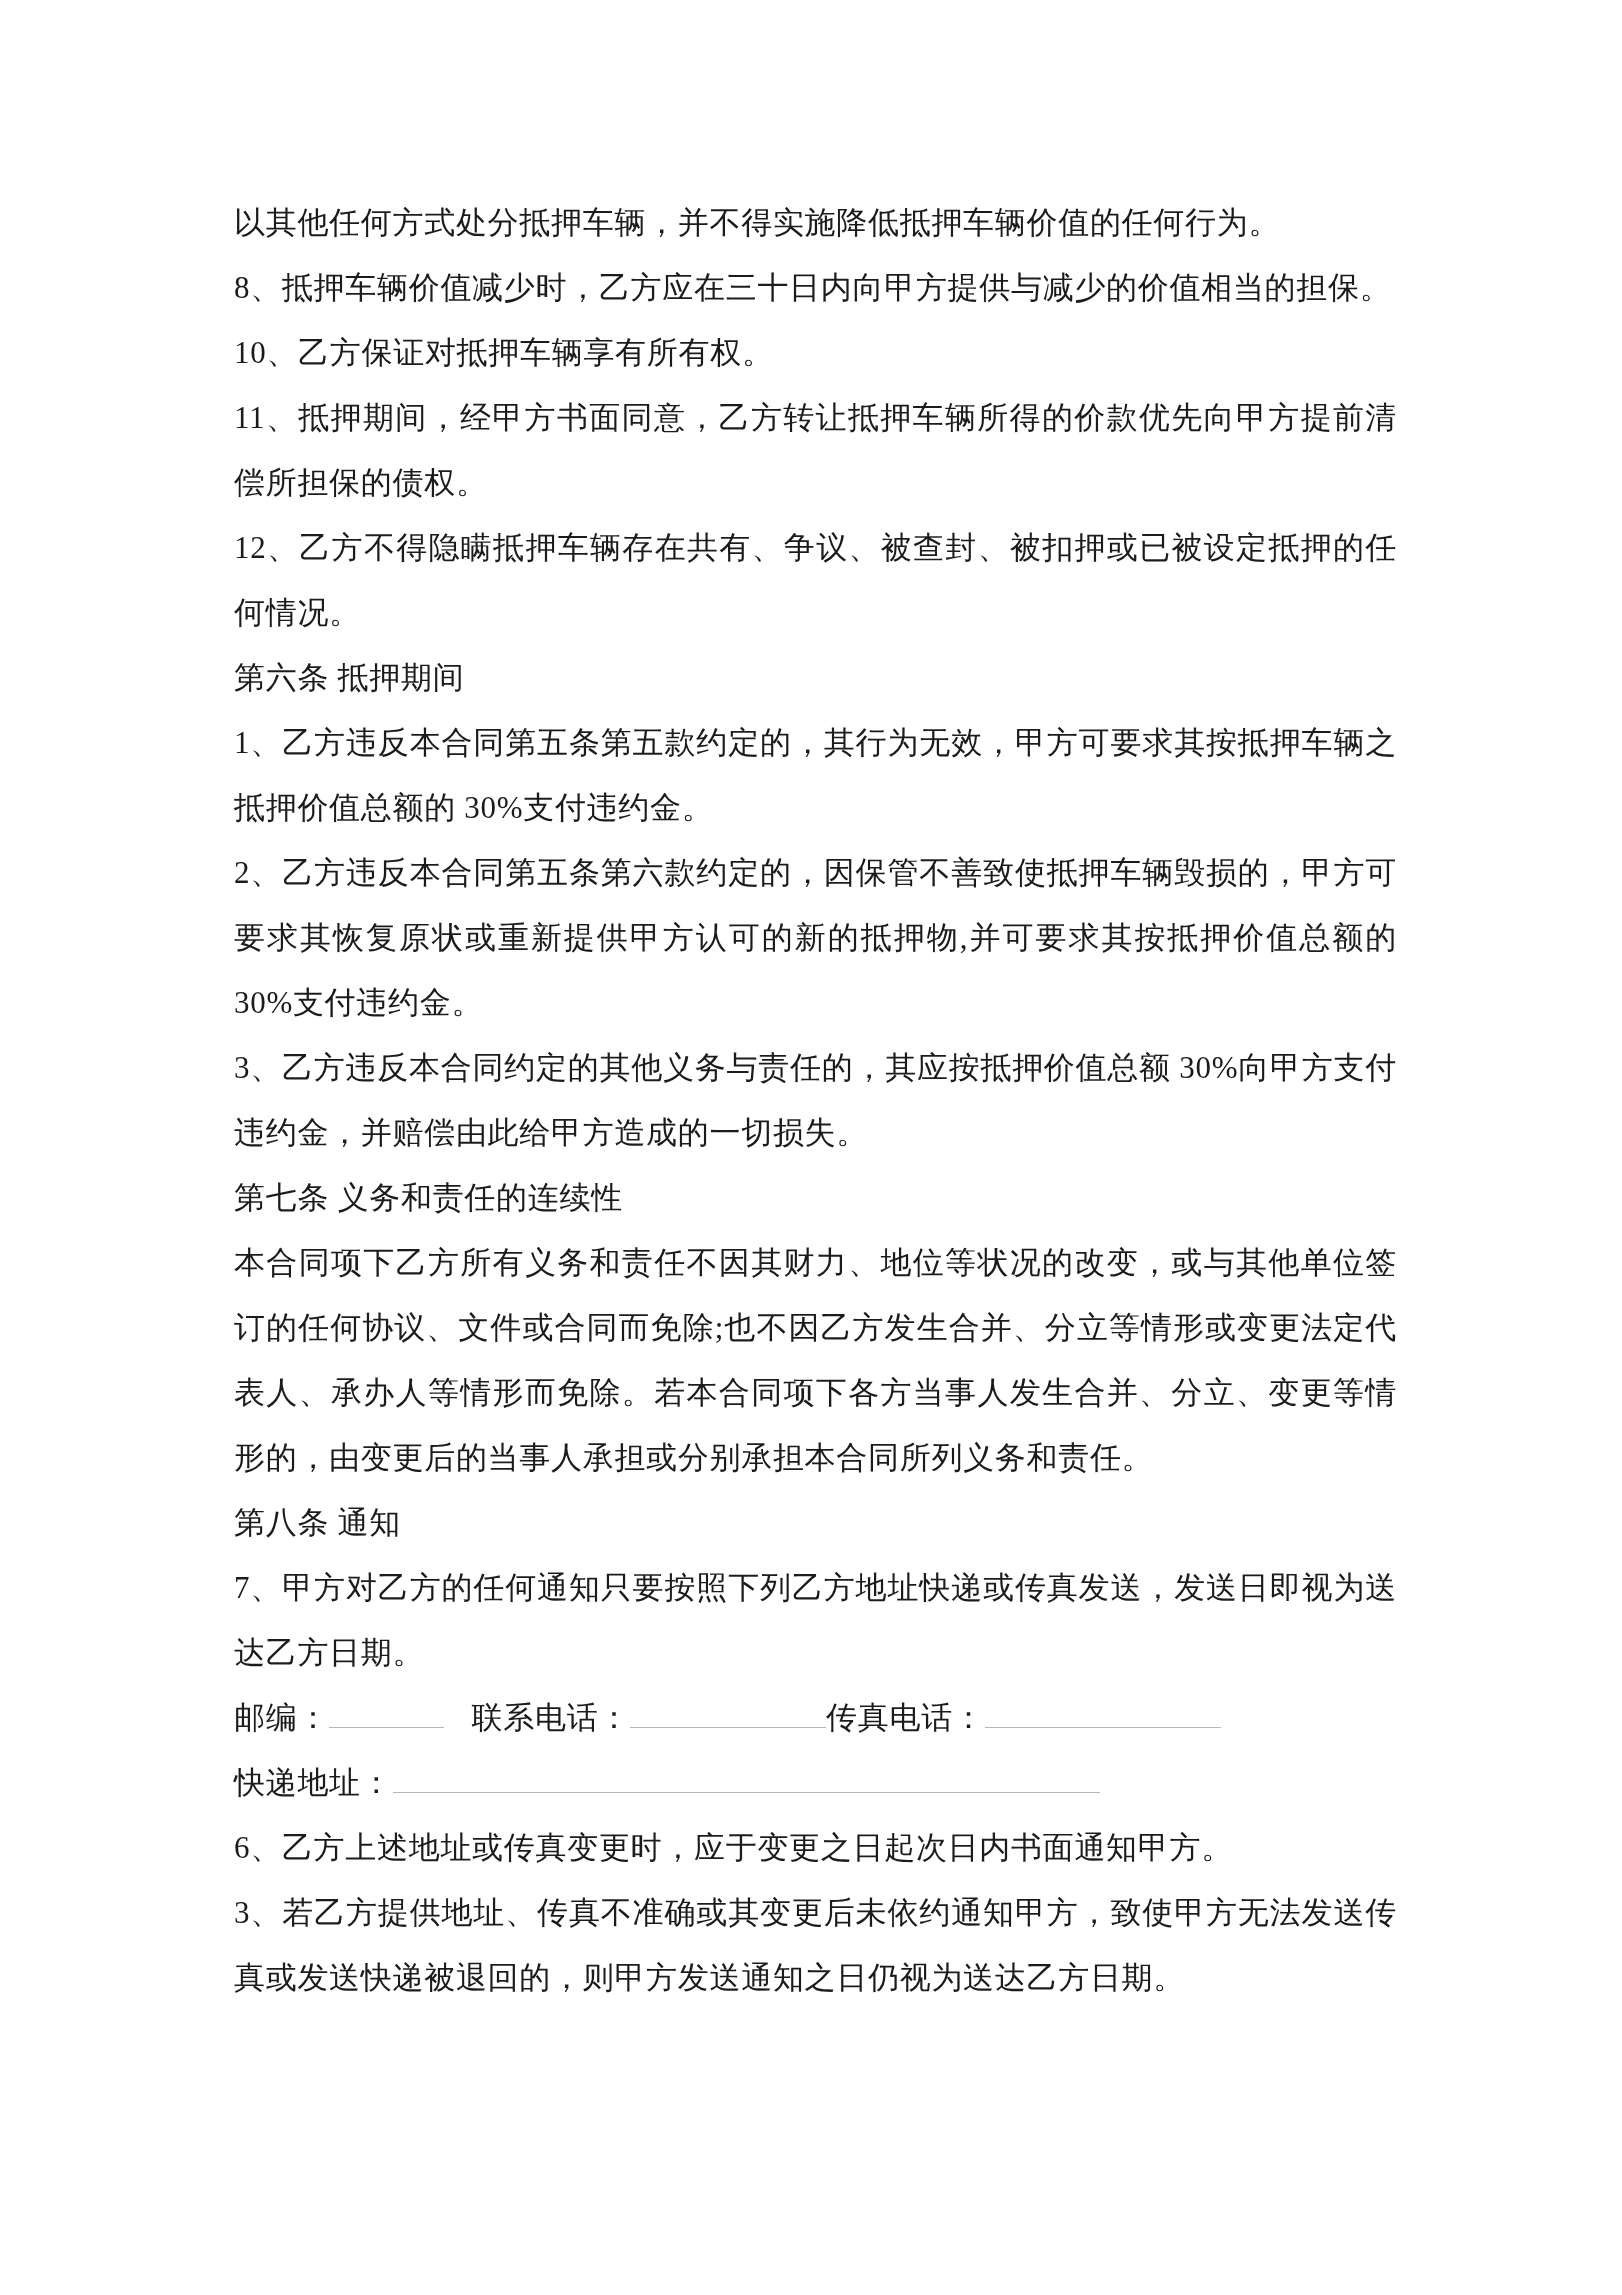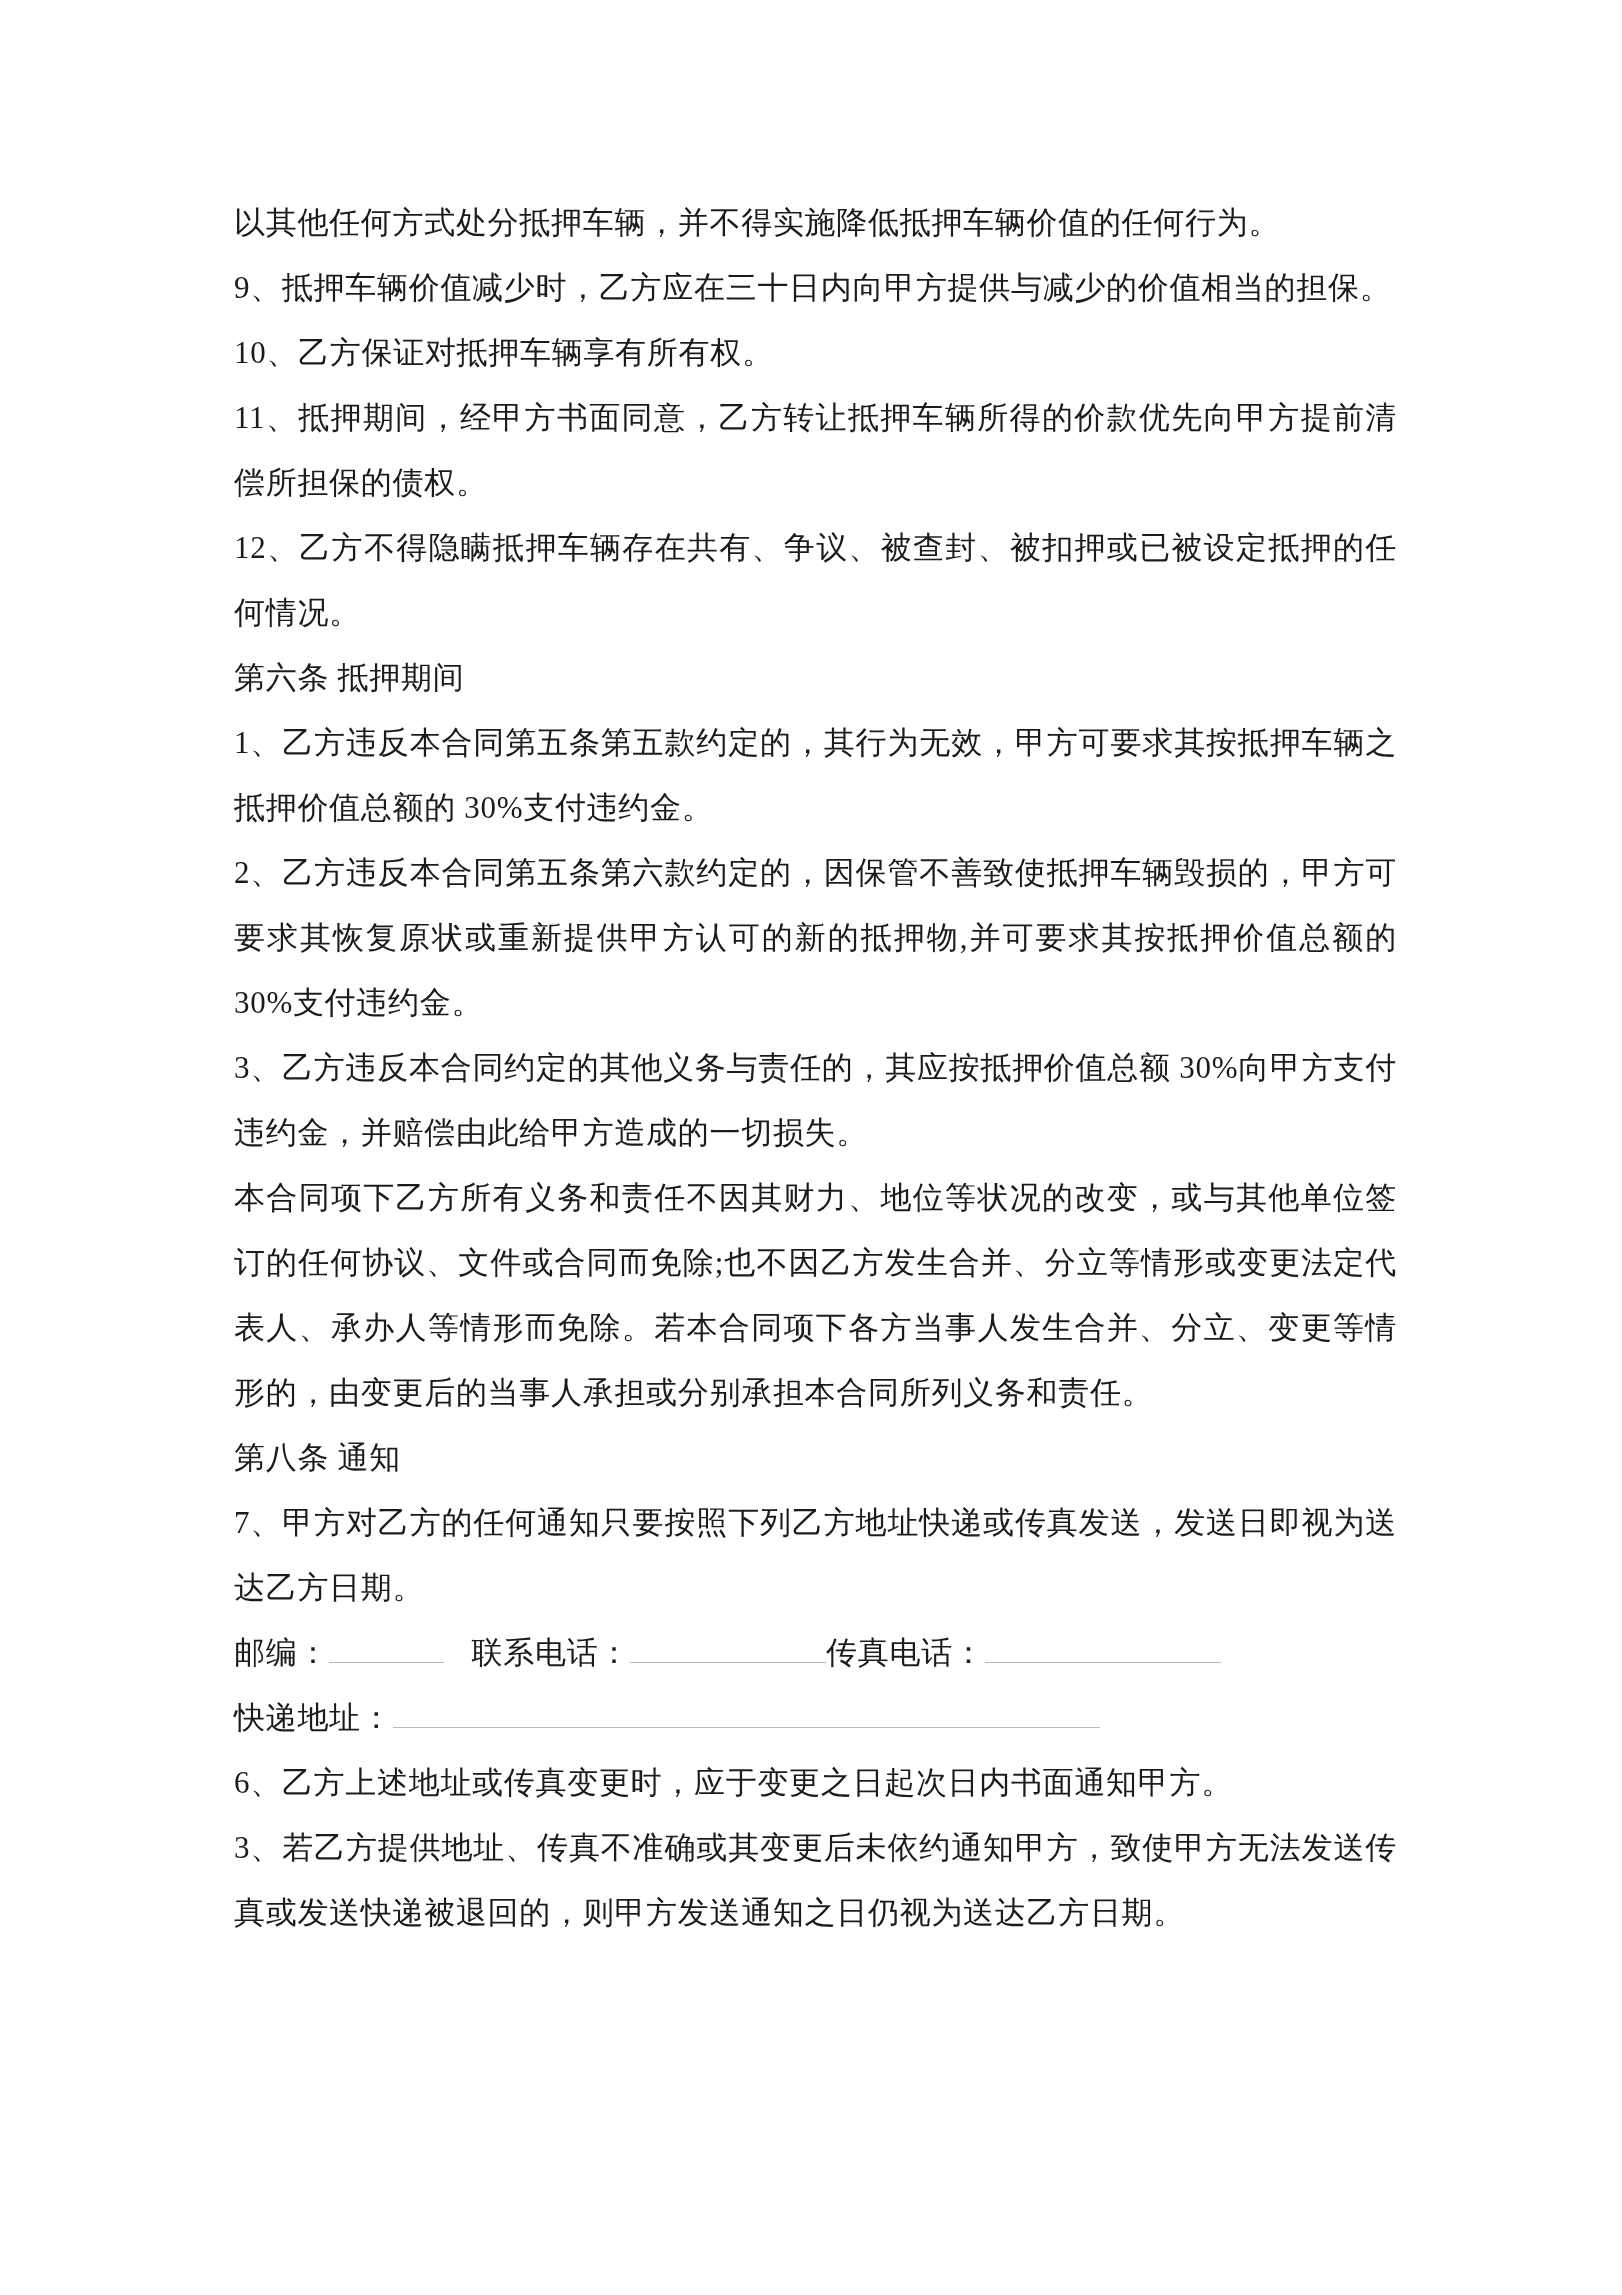--- a/index.html
+++ b/index.html
@@ -52,30 +52,31 @@
   .blank-phone    { width: 196px; }
   .blank-fax      { width: 236px; }
 </style>
 </head>
 <body>
 
 <div class="page">
   <div class="content">
 
     <p class="para">以其他任何方式处分抵押车辆，并不得实施降低抵押车辆价值的任何行为。</p>
-    <p class="para">9、抵押车辆价值减少时，乙方应在三十日内向甲方提供与减少的价值相当的担保。</p>
+    <p class="para">8、抵押车辆价值减少时，乙方应在三十日内向甲方提供与减少的价值相当的担保。</p>
     <p class="para">10、乙方保证对抵押车辆享有所有权。</p>
     <p class="para">11、抵押期间，经甲方书面同意，乙方转让抵押车辆所得的价款优先向甲方提前清偿所担保的债权。</p>
     <p class="para">12、乙方不得隐瞒抵押车辆存在共有、争议、被查封、被扣押或已被设定抵押的任何情况。</p>
 
     <p class="para heading">第六条 抵押期间</p>
     <p class="para">1、乙方违反本合同第五条第五款约定的，其行为无效，甲方可要求其按抵押车辆之抵押价值总额的 30%支付违约金。</p>
     <p class="para">2、乙方违反本合同第五条第六款约定的，因保管不善致使抵押车辆毁损的，甲方可要求其恢复原状或重新提供甲方认可的新的抵押物,并可要求其按抵押价值总额的 30%支付违约金。</p>
     <p class="para">3、乙方违反本合同约定的其他义务与责任的，其应按抵押价值总额 30%向甲方支付违约金，并赔偿由此给甲方造成的一切损失。</p>
 
+    <p class="para heading">第七条 义务和责任的连续性</p>
     <p class="para">本合同项下乙方所有义务和责任不因其财力、地位等状况的改变，或与其他单位签订的任何协议、文件或合同而免除;也不因乙方发生合并、分立等情形或变更法定代表人、承办人等情形而免除。若本合同项下各方当事人发生合并、分立、变更等情形的，由变更后的当事人承担或分别承担本合同所列义务和责任。</p>
 
     <p class="para heading">第八条 通知</p>
     <p class="para">7、甲方对乙方的任何通知只要按照下列乙方地址快递或传真发送，发送日即视为送达乙方日期。</p>
 
     <p class="para field-line"><span>邮编：</span><span class="blank blank-postcode"></span><span>联系电话：</span><span class="blank blank-phone"></span><span>传真电话：</span><span class="blank blank-fax"></span></p>
 
     <p class="para field-line"><span>快递地址：</span><span class="blank blank-address"></span></p>
 
     <p class="para">6、乙方上述地址或传真变更时，应于变更之日起次日内书面通知甲方。</p>

